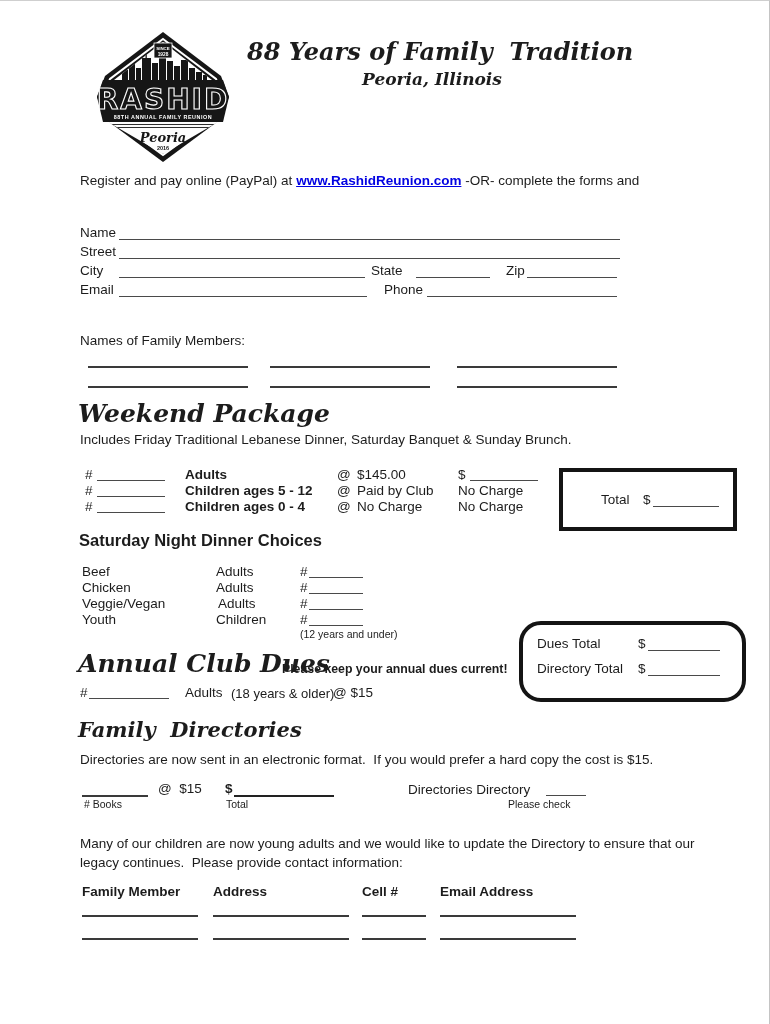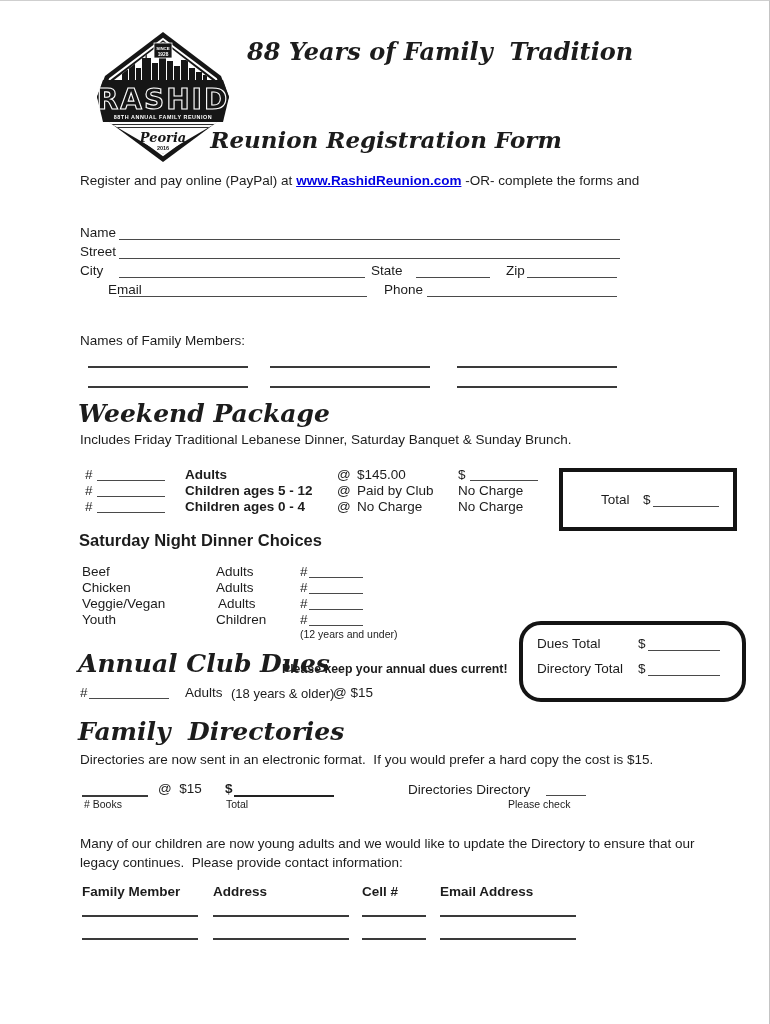--- a/index.html
+++ b/index.html
@@ -65,38 +65,38 @@
     <polygon points="16,92 126,92 71,124" fill="#fdfdfd"></polygon>
     <g clip-path="url(#botCone)" stroke="#161616" stroke-width="0.9">
       <line x1="18" y1="94.5" x2="124" y2="94.5"></line>
         <line x1="20" y1="97.5" x2="122" y2="97.5"></line>
     </g>
     <text x="71" y="112" text-anchor="middle" font-size="13" font-style="italic" font-weight="bold" fill="#161616" font-family="DejaVu Serif, serif">Peoria</text>
     <text x="71" y="120" text-anchor="middle" font-size="5.5" font-weight="bold" fill="#161616" font-family="Liberation Sans, sans-serif">2016</text>
   </svg>
 
   <div class="abs script-h center" style="left:247px; top:36px; width:370px; font-size:24px;">88 Years of Family  Tradition</div>
-  <div class="abs script-h center" style="left:186px; top:125px; width:400px; font-size:23px;">Reunion Registration Form</div>
+  <div class="abs script-h center" style="left:247px; top:68px; width:370px; font-size:17px;">Peoria, Illinois</div>
 
   <div class="abs t" style="left:80px; top:172px;text-align:right;"><span>Register and pay online (PayPal) at </span><a class="weblink">www.RashidReunion.com</a><span> -OR- complete the forms and</span></div>
 
   <div class="abs t" style="left:80px; top:224px;">Name</div>
   <div class="rule-thin" style="left:119px; top:238px; width:501px;"></div>
 
   <div class="abs t" style="left:80px; top:243px;">Street</div>
   <div class="rule-thin" style="left:119px; top:257px; width:501px;"></div>
 
   <div class="abs t" style="left:80px; top:262px;">City</div>
   <div class="rule-thin" style="left:119px; top:276px; width:246px;"></div>
   <div class="abs t" style="left:371px; top:262px;">State</div>
   <div class="rule-thin" style="left:416px; top:276px; width:74px;"></div>
   <div class="abs t" style="left:498px; top:262px;margin-left:8px;">Zip</div>
   <div class="rule-thin" style="left:527px; top:276px; width:90px;"></div>
 
-  <div class="abs t" style="left:80px; top:281px;margin-left:28px;">Email</div>
+  <div class="abs t" style="left:80px; top:281px;">Email</div>
   <div class="rule-thin" style="left:119px; top:295px; width:248px;"></div>
   <div class="abs t" style="left:384px; top:281px;">Phone</div>
   <div class="rule-thin" style="left:427px; top:295px; width:190px;"></div>
 
   <div class="abs t" style="left:80px; top:332px;">Names of Family Members:</div>
   <div class="rule" style="left:88px;  top:365px; width:160px;"></div>
   <div class="rule" style="left:270px; top:365px; width:160px;"></div>
   <div class="rule" style="left:457px; top:365px; width:160px;"></div>
   <div class="rule" style="left:88px;  top:385px; width:160px;"></div>
   <div class="rule" style="left:270px; top:385px; width:160px;"></div>
@@ -168,21 +168,21 @@
 
   <div class="total-box" style="left:519px; top:620px; width:219px; height:73px;border-radius:22px;">
     <span class="abs t" style="left:14px; top:11px;">Dues Total</span>
     <span class="abs t" style="left:115px; top:11px;">$</span>
     <div class="rule-thin" style="left:125px; top:25px; width:72px;"></div>
     <span class="abs t" style="left:14px; top:36px;">Directory Total</span>
     <span class="abs t" style="left:115px; top:36px;">$</span>
     <div class="rule-thin" style="left:125px; top:50px; width:72px;"></div>
   </div>
 
-  <div class="abs script-h" style="left:78px; top:716px; font-size:25px;">Family  Directories</div>
+  <div class="abs script-h" style="left:78px; top:716px; font-size:21px;">Family  Directories</div>
   <div class="abs t" style="left:80px; top:751px;">Directories are now sent in an electronic format.  If you would prefer a hard copy the cost is $15.</div>
 
   <div class="rule" style="left:82px; top:794px; width:66px;"></div>
   <div class="abs small" style="left:84px; top:797px;"># Books</div>
   <div class="abs t" style="left:158px; top:780px;">@  $15</div>
   <div class="abs t b" style="left:225px; top:780px;">$</div>
   <div class="rule-thick" style="left:234px; top:794px; width:100px;"></div>
   <div class="abs small" style="left:226px; top:797px;">Total</div>
   <div class="abs t" style="left:408px; top:781px;">Directories Directory</div>
   <div class="rule-thin" style="left:546px; top:794px; width:40px;"></div>

